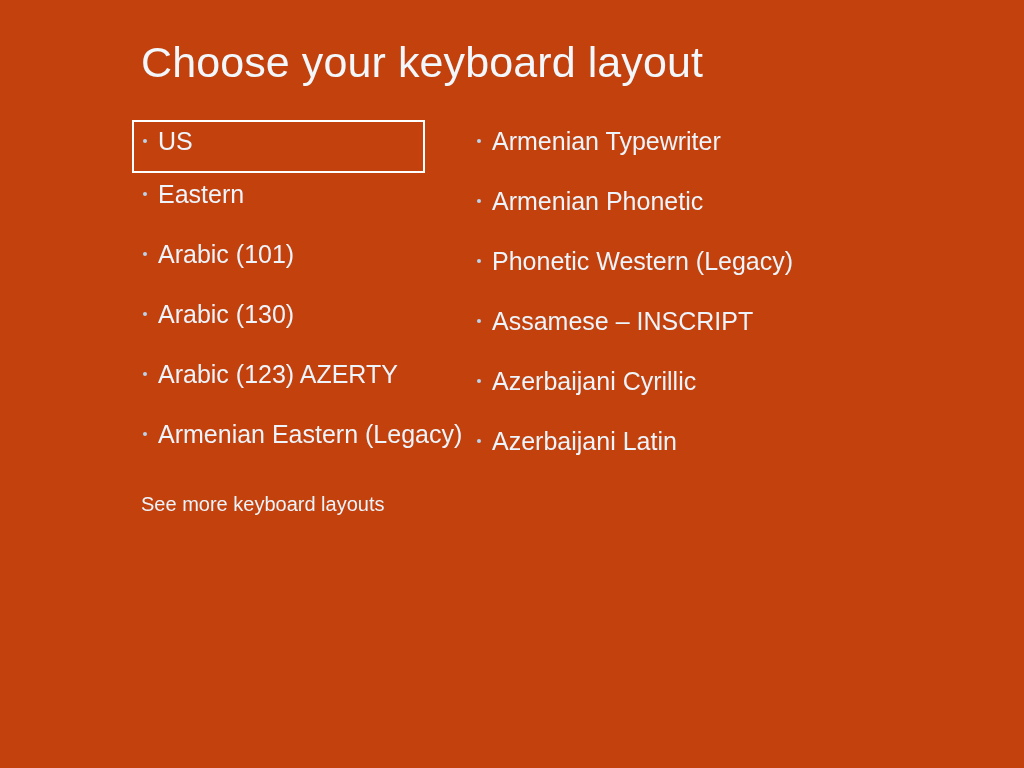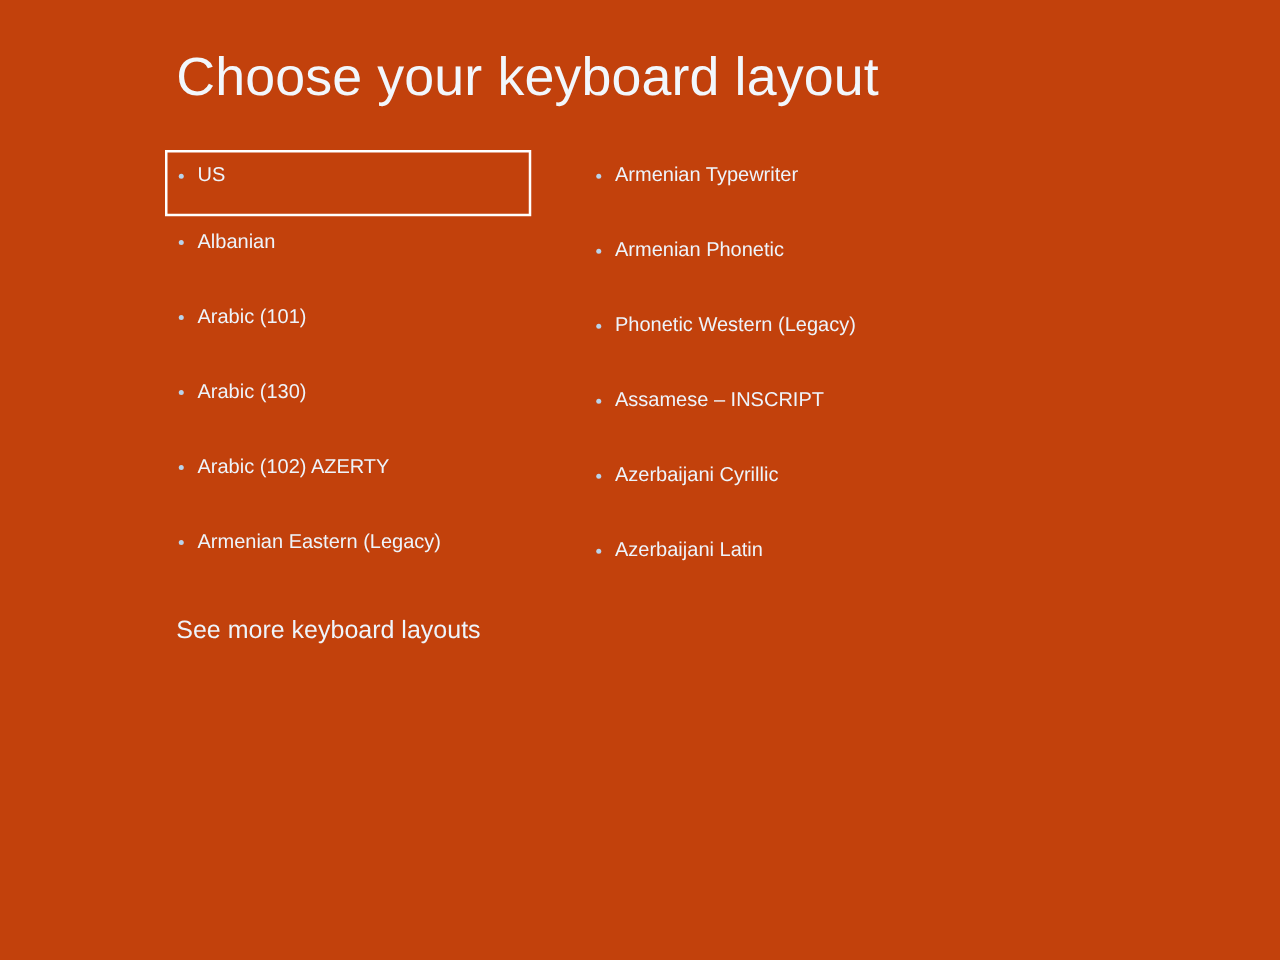--- a/index.html
+++ b/index.html
@@ -59,21 +59,21 @@
     width: 4px;
     height: 4px;
     border-radius: 50%;
     background: #b9d3ec;
     margin-top: 10px;
     margin-left: 11px;
     margin-right: 11px;
   }
 
   .layout-item .label {
-    font-size: 16px;
+    font-size: 25px;
     font-weight: 400;
     color: #eef4fb;
     line-height: 24px;
     white-space: nowrap;
   }
 
   
   .layout-item.focused {
     border: 2px solid #ffffff;
     width: 293px;
@@ -104,36 +104,36 @@
 
   <div id="column-left" class="layout-column">
 
     <div class="layout-item focused">
       <span class="bullet"></span>
       <span class="label">US</span>
     </div>
 
     <div class="layout-item">
       <span class="bullet"></span>
-      <span class="label">Albanian</span>
+      <span class="label">Eastern</span>
     </div>
 
     <div class="layout-item">
       <span class="bullet"></span>
       <span class="label">Arabic (101)</span>
     </div>
 
     <div class="layout-item">
       <span class="bullet"></span>
       <span class="label">Arabic (130)</span>
     </div>
 
     <div class="layout-item">
       <span class="bullet"></span>
-      <span class="label">Arabic (102) AZERTY</span>
+      <span class="label">Arabic (123) AZERTY</span>
     </div>
 
     <div class="layout-item">
       <span class="bullet"></span>
       <span class="label">Armenian Eastern (Legacy)</span>
     </div>
 
   </div>
 
   <div id="column-right" class="layout-column">

